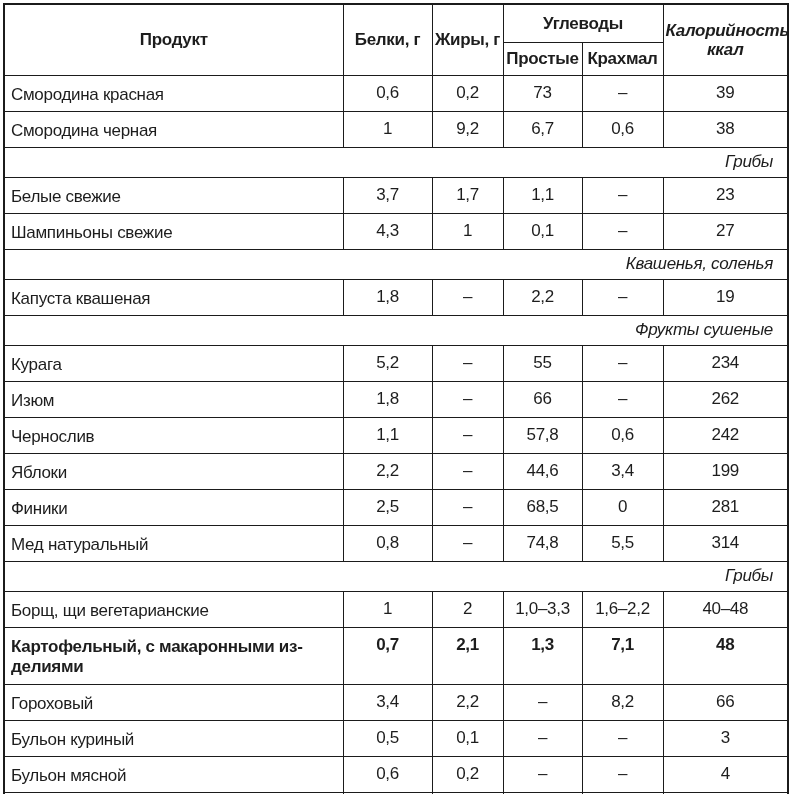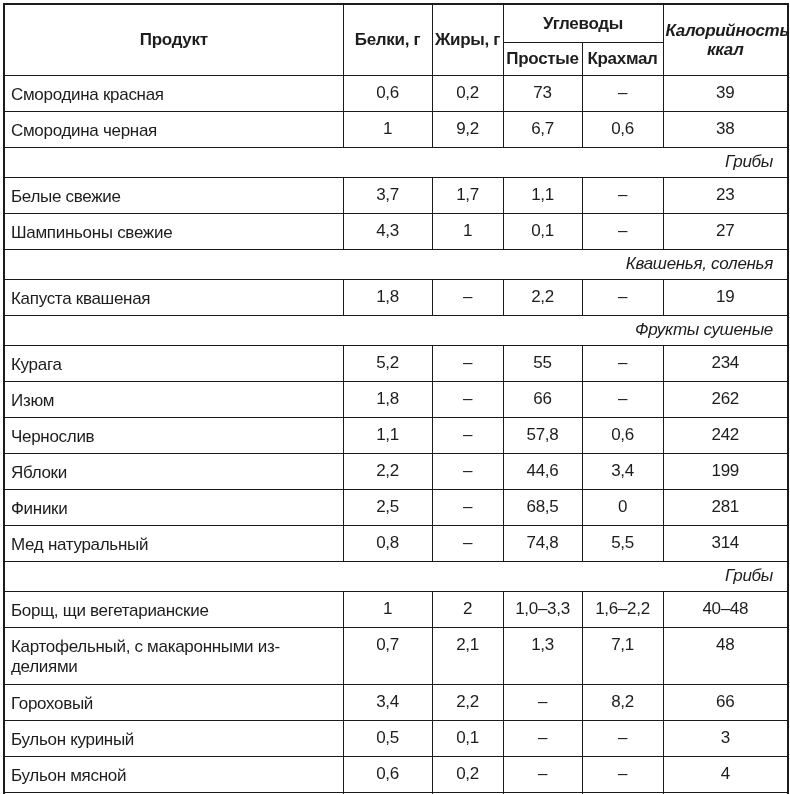--- a/index.html
+++ b/index.html
@@ -38,21 +38,21 @@
     text-align: center;
     vertical-align: middle;
     line-height: 19px;
     padding: 2px 2px;
   }
   tr.head-top { height: 38px; }
   tr.head-sub { height: 33px; }
   th.kcal-head { white-space: pre-line; font-style: italic; }
   
   tr.item-row { height: 36px; }
-  tr.item-row.tall { height: 57px; }
+  tr.item-row.tall { height: 57px; font-weight: bold; }
   tr.section-row { height: 30px; }
   tr.partial-row { height: 26px; }
   td.product-cell {
     text-align: left;
     vertical-align: top;
     padding: 9px 4px 0 6px;
     white-space: pre-line;
     line-height: 20px;
   }
   td.num-cell {

